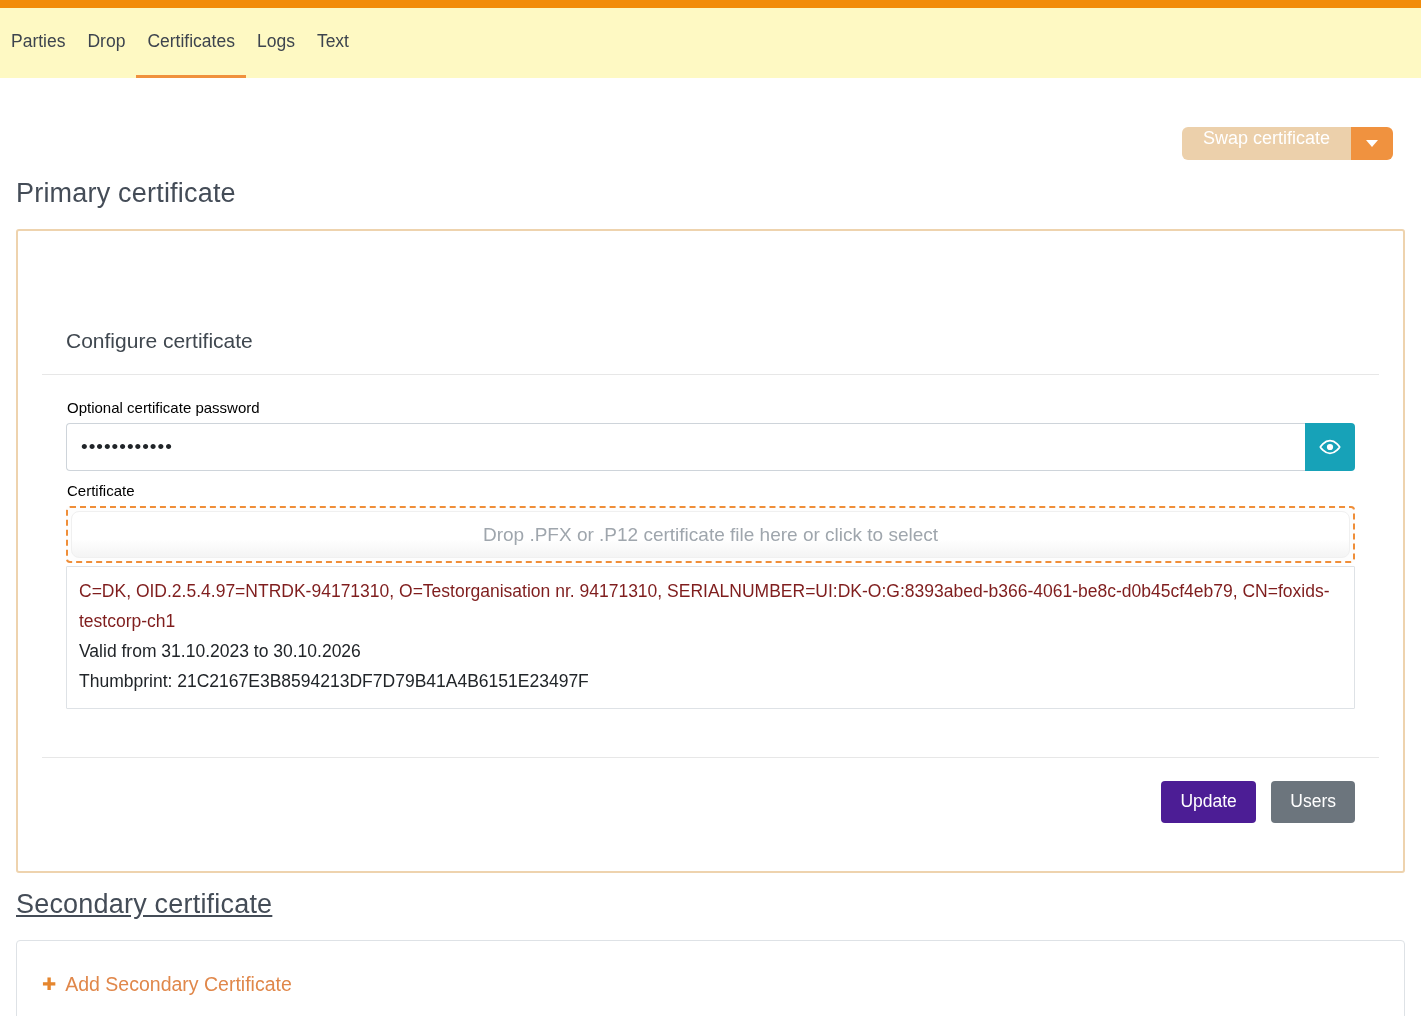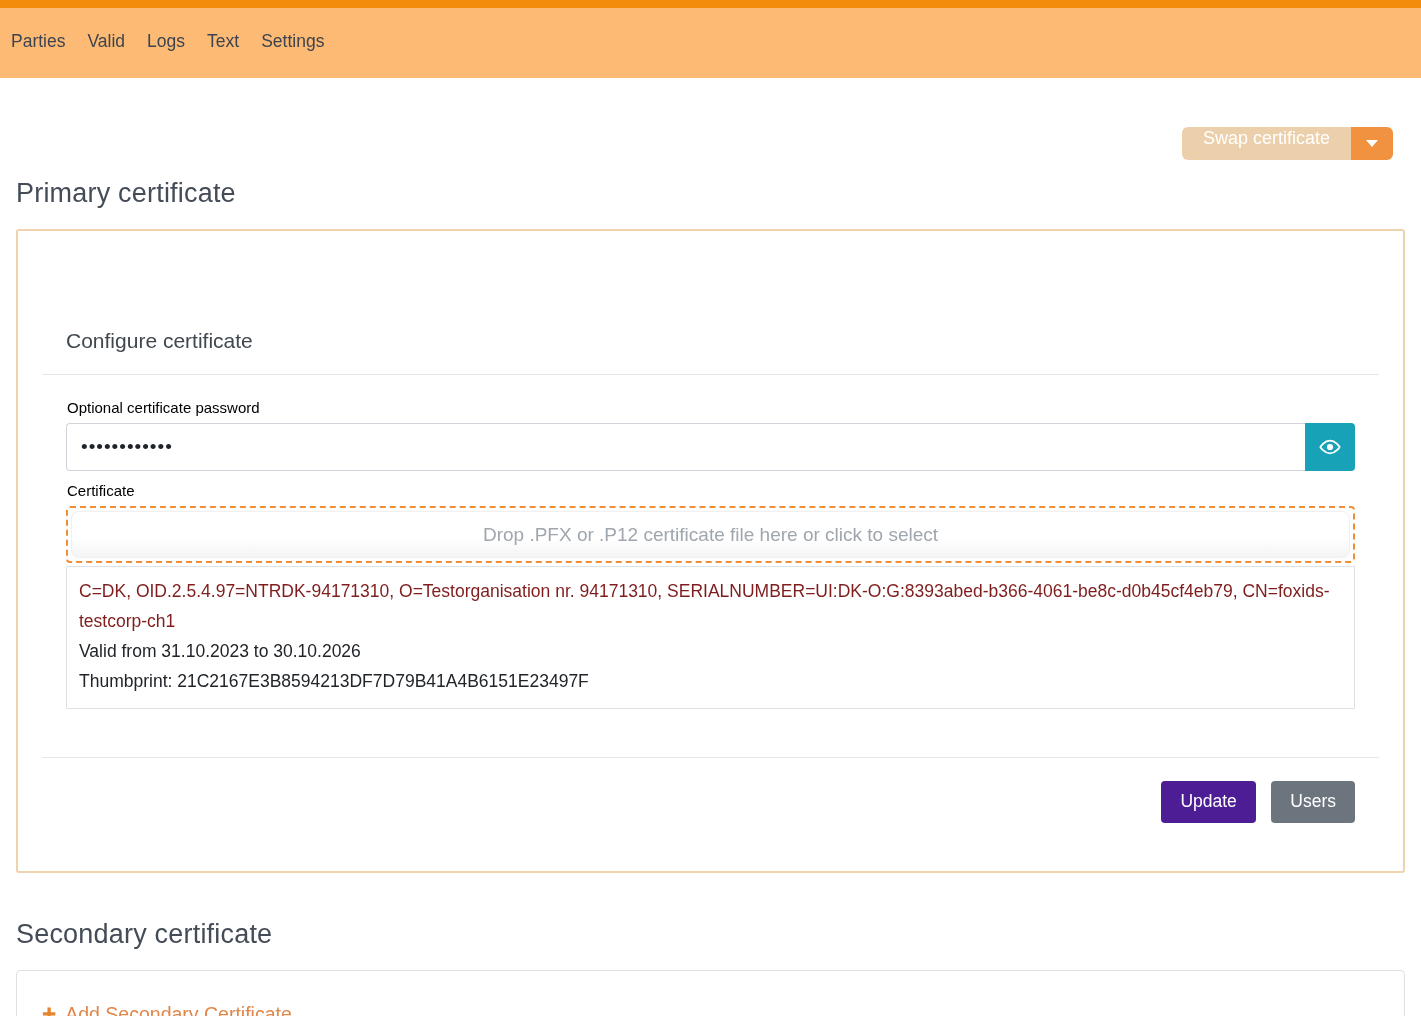--- a/index.html
+++ b/index.html
@@ -8,21 +8,21 @@
     width: 1421px;
     height: 1016px;
     font-family: "Liberation Sans", "DejaVu Sans", sans-serif;
     color: #434b55;
     overflow: hidden;
   }
 
   
   .topbar { height: 8px; background: #f28c0a; }
   .header-strip {
-    background: #fdba74;
+    background: #fef9c3;
     height: 70px;
     display: flex;
     align-items: stretch;
     padding-left: 0;
   }
   .nav-tabs { display: flex; list-style: none; }
   .nav-tab {
     display: flex;
     align-items: center;
     padding: 0 11px;
@@ -176,21 +176,21 @@
     font-size: 17.5px;
     font-family: inherit;
     color: #ffffff;
     padding: 10px 19px 11px;
     cursor: pointer;
   }
   .btn-update { background: #4c1d95; }
   .btn-cancel { background: #6c757d; margin-left: 11px; }
 
   
-  .secondary-heading { margin-top: 46px; }
+  .secondary-heading { margin-top: 16px; text-decoration: underline; }
   .secondary-box {
     margin: 0 16px 16px;
     border: 1px solid #dee2e6;
     border-radius: 4px;
     padding: 32px 25px 33px;
   }
   .add-link {
     display: inline-flex;
     align-items: center;
     gap: 9px;
@@ -207,24 +207,24 @@
   }
 </style>
 </head>
 <body>
 
 <div class="topbar"></div>
 
 <div class="header-strip">
   <nav class="nav-tabs">
     <a class="nav-tab">Parties</a>
-    <a class="nav-tab">Valid</a>
+    <a class="nav-tab">Drop</a>
+    <a class="nav-tab active">Certificates</a>
     <a class="nav-tab">Logs</a>
     <a class="nav-tab">Text</a>
-    <a class="nav-tab">Settings</a>
   </nav>
 </div>
 
 <div class="toolbar-row">
   <div class="swap-group">
     <button class="swap-main">Swap certificate</button>
     <button class="swap-caret">
       <span class="caret-down"></span>
     </button>
   </div>

